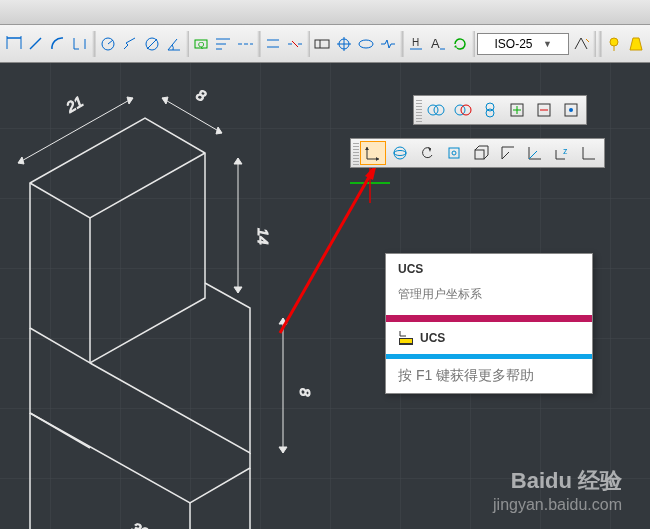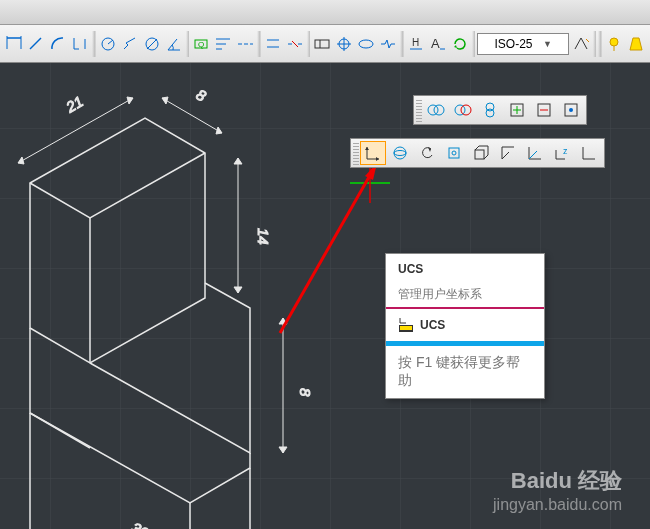--- a/index.html
+++ b/index.html
@@ -8,24 +8,24 @@
 .toolbar{height:38px;background:linear-gradient(#f5f5f5,#e0e0e0);border-bottom:1px solid #888;display:flex;align-items:center;padding:0 4px;gap:2px}
 .tb-btn{width:26px;height:26px;border:1px solid transparent;display:flex;align-items:center;justify-content:center;border-radius:2px}
 .tb-sep{width:6px;height:26px;background:linear-gradient(90deg,transparent,#bbb 3px,transparent)}
 .combo{width:130px;height:22px;background:#fff;border:1px solid #888;font-size:12px;padding:2px 16px;display:flex;align-items:center;justify-content:space-between}
 .combo-arrow{font-size:9px;color:#555}
 .canvas{position:absolute;top:63px;left:0;right:0;bottom:0;background:#33383d;background-image:linear-gradient(rgba(70,75,80,.4) 1px,transparent 1px),linear-gradient(90deg,rgba(70,75,80,.4) 1px,transparent 1px);background-size:70px 70px;background-position:-20px -5px}
 .float-tb{position:absolute;background:linear-gradient(#f5f5f5,#e0e0e0);border:1px solid #888;display:flex;align-items:center;padding:2px;gap:1px}
 .float-tb .grip{width:6px;height:24px;background:repeating-linear-gradient(0deg,#aaa 0 1px,transparent 1px 3px)}
 .ft-btn{width:26px;height:24px;border:1px solid transparent;display:flex;align-items:center;justify-content:center}
 .ft-btn.active{border:1px solid #f90;background:#ffe8c0}
-.tooltip{position:absolute;top:190px;left:385px;width:160px;background:#fff;border:1px solid #888;box-shadow:2px 2px 6px rgba(0,0,0,.3);font-size:12px}
+.tooltip{position:absolute;top:190px;left:385px;width:208px;background:#fff;border:1px solid #888;box-shadow:2px 2px 6px rgba(0,0,0,.3);font-size:12px}
 .tt-row{padding:8px 12px;color:#333}
 .tt-title{font-weight:bold}
-.tt-sub{color:#777;border-bottom:2px solid #be185d;padding-top:2px;padding-bottom:4px}
+.tt-sub{color:#777;border-bottom:7px solid #be185d;padding-top:2px;padding-bottom:12px}
 .tt-icon-row{display:flex;align-items:center;gap:6px}
 .tt-hint{color:#777;border-top:5px solid #0ea5e9;font-size:14px}
 svg.drawing{position:absolute;top:0;left:0}
 .dim{fill:#e0e0e0;font-size:15px;font-style:italic}
 .watermark{position:absolute;bottom:15px;right:28px;opacity:.6;color:#fff;font-size:12px;text-align:right}
 .wm-main{font-size:22px;font-weight:bold}
 .wm-sub{font-size:16px;color:#ccc}
 .ico{width:18px;height:18px}
 </style>
 </head>

